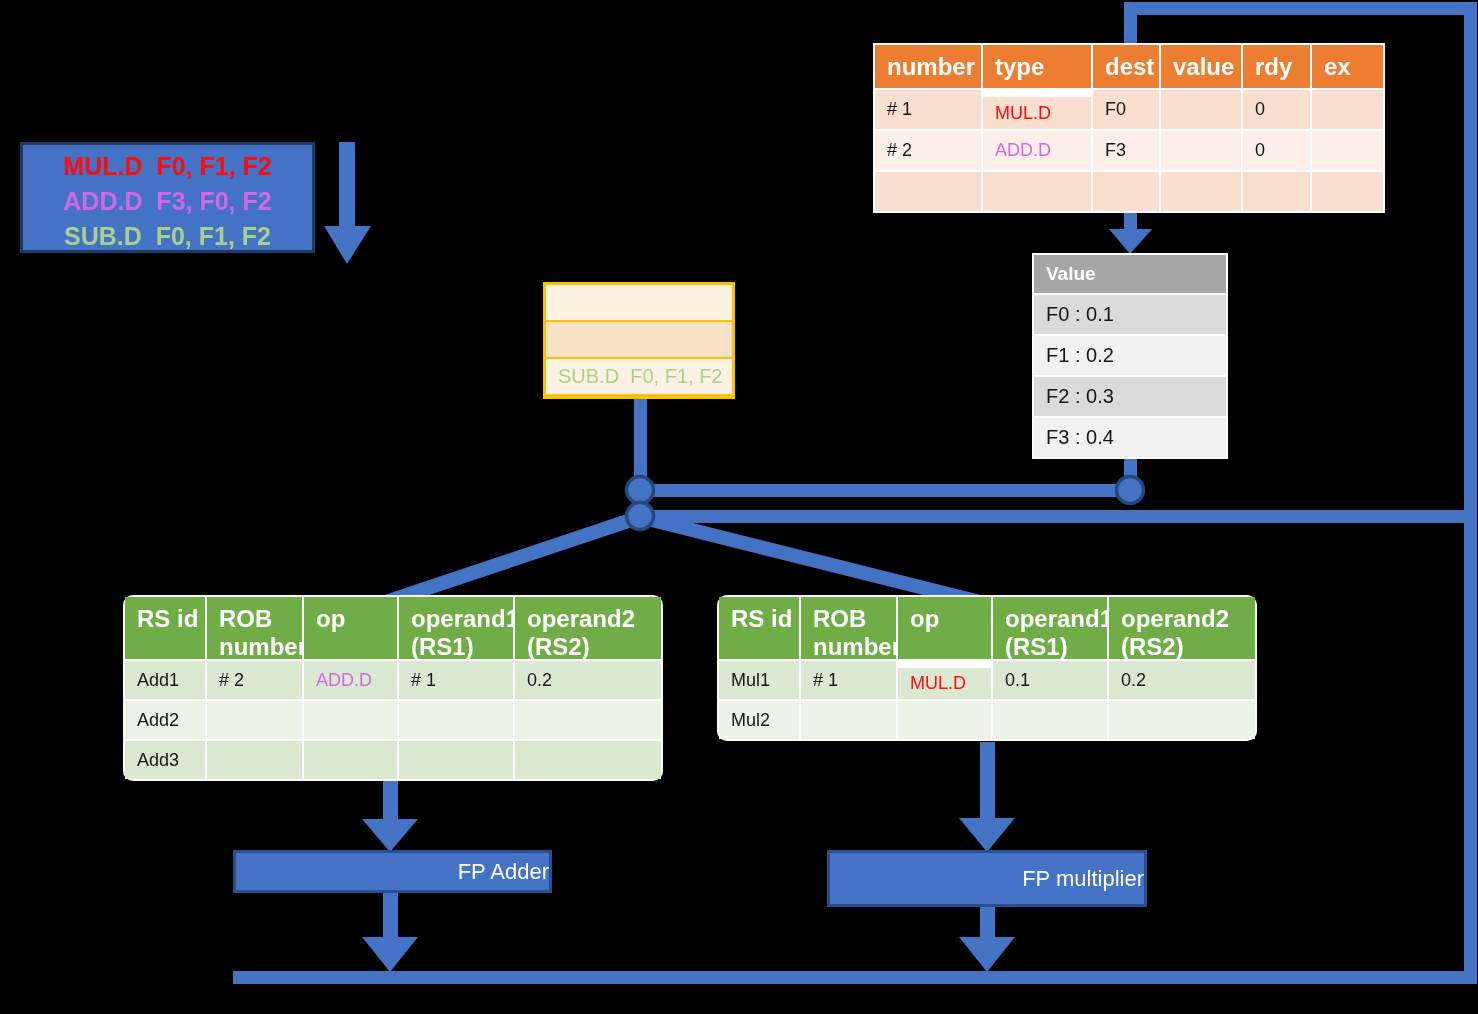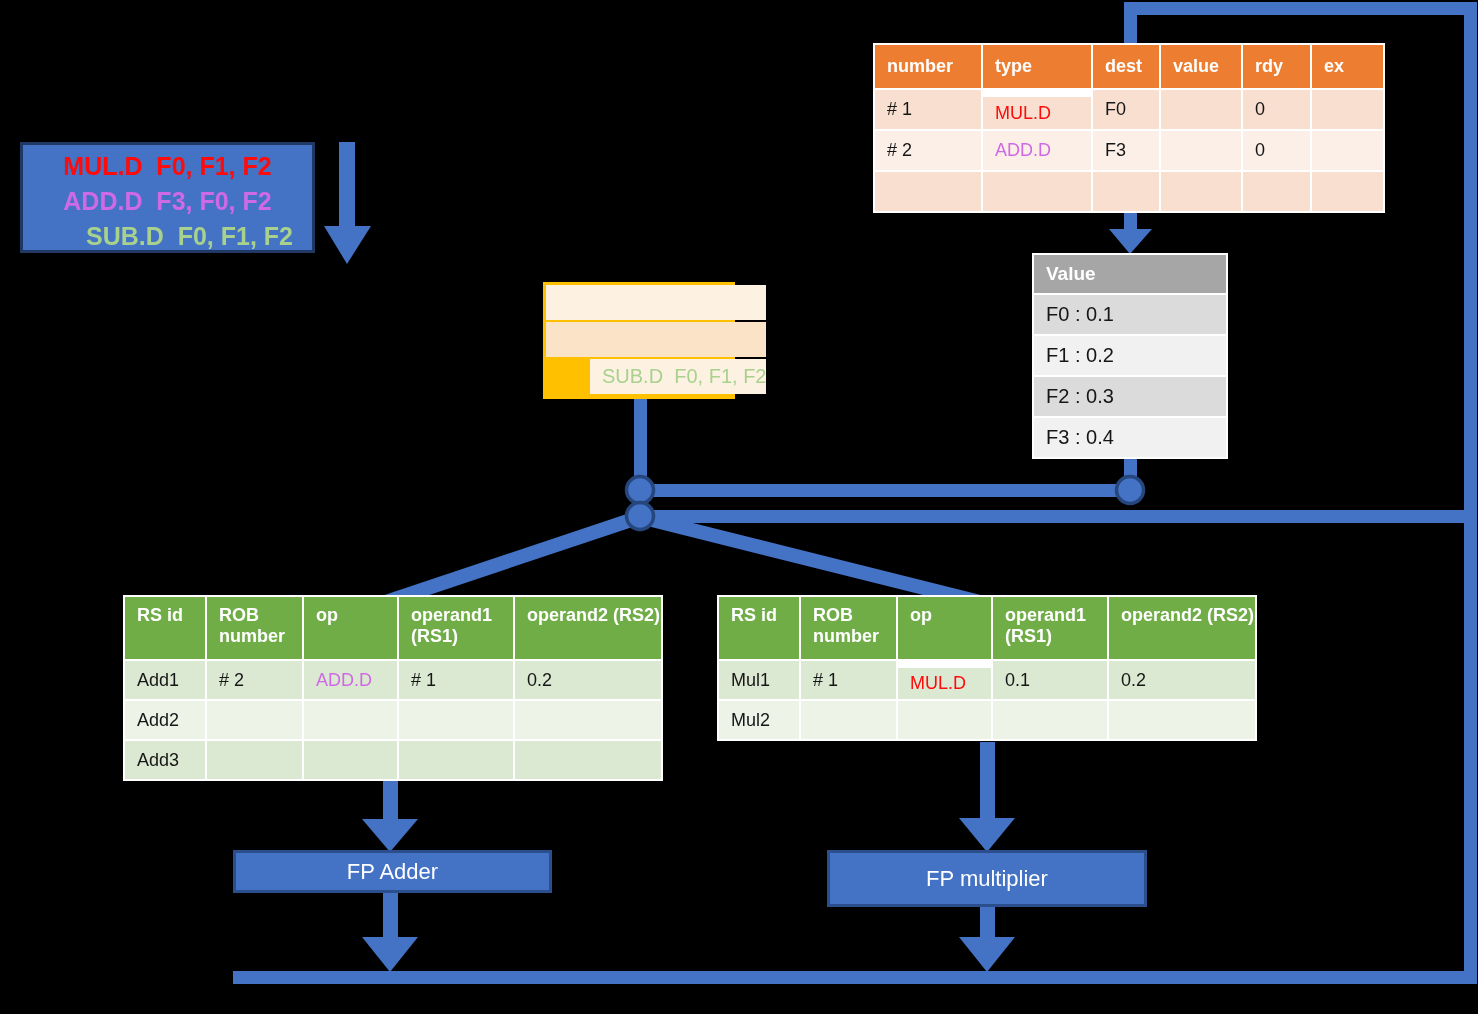--- a/index.html
+++ b/index.html
@@ -2,21 +2,21 @@
 <html><head>
 <meta charset="utf-8">
 <style>
   html,body{margin:0;padding:0;background:#000;}
   .canvas{position:relative;width:1478px;height:1014px;background:#000;overflow:hidden;
           font-family:"Liberation Sans",sans-serif;}
   .layer{position:absolute;left:0;top:0;width:1478px;height:1014px;}
 
   
   .tbl{position:absolute;display:grid;background:#fff;padding:2px;gap:2px;box-sizing:border-box;}
-  .th{display:flex;align-items:center;color:#fff;font-weight:bold;font-size:18px;
+  .th{display:flex;align-items:center;color:#fff;font-weight:bold;font-size:24px;
       padding-left:12px;box-sizing:border-box;line-height:1.15;}
   .th.top{align-items:flex-start;padding-top:8px;}
   .td{display:flex;align-items:center;font-size:18px;color:#161616;
       padding-left:12px;box-sizing:border-box;white-space:pre;}
 
   
   .rob{left:873px;top:43px;width:512px;height:170px;
        grid-template-columns:106px 108px 66px 80px 67px 71px;
        grid-template-rows:43px 39px 39px 39px;}
   .rob .th{background:#ED7D31;}
@@ -26,21 +26,21 @@
   
   .reg{left:1032px;top:253px;width:196px;height:206px;
        grid-template-columns:192px;
        grid-template-rows:38px 39px 39px 39px 39px;}
   .reg .th{background:#A6A6A6;font-size:19px;}
   .reg .td{font-size:20px;}
   .v-dark{background:#DBDBDB;}
   .v-light{background:#F1F1F1;}
 
   
-  .rs{grid-template-columns:80px 95px 93px 114px 146px;}
+  .rs{grid-template-columns:80px 95px 93px 114px 146px;border-radius:10px;}
   .rs .th{background:#70AD47;}
   .rs-add{left:123px;top:595px;width:540px;height:186px;
           grid-template-rows:62px 38px 38px 38px;}
   .rs-mul{left:717px;top:595px;width:540px;height:146px;
           grid-template-rows:62px 38px 38px;}
   .g-dark{background:#DCE9D2;}
   .g-light{background:#EDF3E7;}
 
   
   .queue{position:absolute;left:543px;top:282px;width:192px;height:117px;box-sizing:border-box;
@@ -51,28 +51,28 @@
   .q-mid{background:#FAE3C6;}
 
   
   .instr{position:absolute;left:20px;top:142px;width:295px;height:111px;box-sizing:border-box;
          background:#4472C4;border:3px solid #1F3864;display:flex;flex-direction:column;
          justify-content:center;align-items:center;}
   .instr .iline{font-size:25px;font-weight:600;line-height:35px;white-space:pre;}
 
   
   .fpbox{position:absolute;box-sizing:border-box;background:#4472C4;border:3px solid #2B4E8C;
-         color:#fff;font-size:22px;display:flex;align-items:center;justify-content:center;}
+         color:#fff;font-size:22px;display:flex;align-items:center;justify-content:flex-end;}
   .fp-add{left:233px;top:850px;width:319px;height:43px;}
   .fp-mul{left:827px;top:850px;width:320px;height:57px;}
 
   
   .c-red{color:#FF0B0B;margin-top:7px;}
   .c-violet{color:#CF69E6;}
-  .c-green{color:#A9D18E;margin-left:44px;}
+  .c-green{color:#A9D18E;}
 </style>
 </head>
 <body>
 
 <div class="canvas">
 
   <svg class="layer" viewBox="0 0 1478 1014">
     <g fill="#4472C4">
 
       <rect x="339" y="142" width="16" height="86"></rect>

